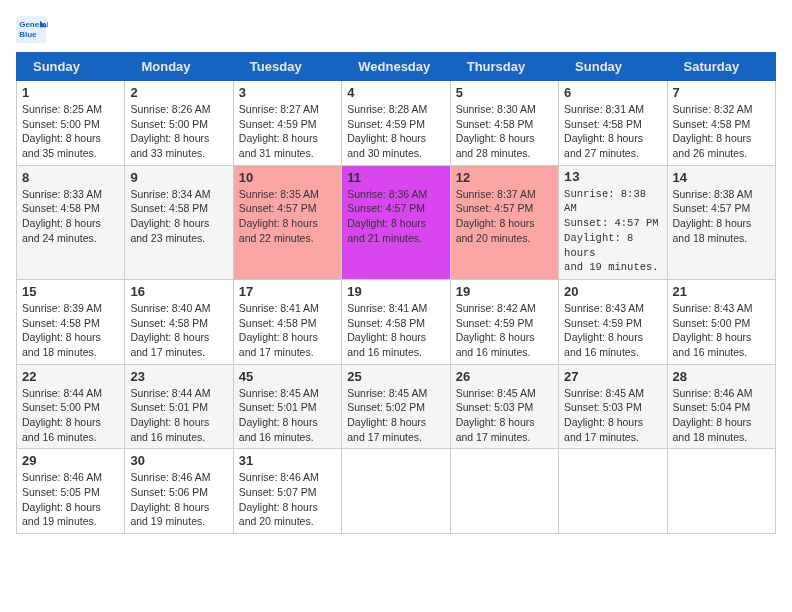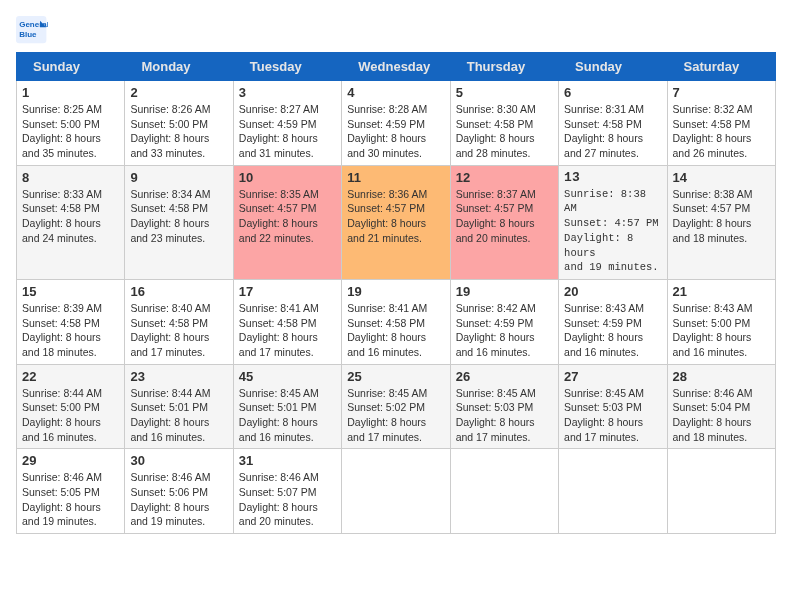--- a/index.html
+++ b/index.html
@@ -155,21 +155,21 @@
           <div class="day-info">Sunrise: 8:33 AM<br>Sunset: 4:58 PM<br>Daylight: 8 hours<br>and 24 minutes.</div>
         </td>
         <td style="background: rgb(245, 245, 245);">
           <span class="day-num">9</span>
           <div class="day-info">Sunrise: 8:34 AM<br>Sunset: 4:58 PM<br>Daylight: 8 hours<br>and 23 minutes.</div>
         </td>
         <td style="background: #fca5a5;">
           <span class="day-num">10</span>
           <div class="day-info">Sunrise: 8:35 AM<br>Sunset: 4:57 PM<br>Daylight: 8 hours<br>and 22 minutes.</div>
         </td>
-        <td style="background: #fdba74; margin-left: 14px;">
+        <td style="background: #d946ef; margin-left: 14px;">
           <span class="day-num">11</span>
           <div class="day-info">Sunrise: 8:36 AM<br>Sunset: 4:57 PM<br>Daylight: 8 hours<br>and 21 minutes.</div>
         </td>
         <td style="background: #fca5a5;">
           <span class="day-num">12</span>
           <div class="day-info">Sunrise: 8:37 AM<br>Sunset: 4:57 PM<br>Daylight: 8 hours<br>and 20 minutes.</div>
         </td>
         <td style="background: rgb(245, 245, 245); font-family: Liberation Mono, monospace;">
           <span class="day-num">13</span>
           <div class="day-info">Sunrise: 8:38 AM<br>Sunset: 4:57 PM<br>Daylight: 8 hours<br>and 19 minutes.</div>

